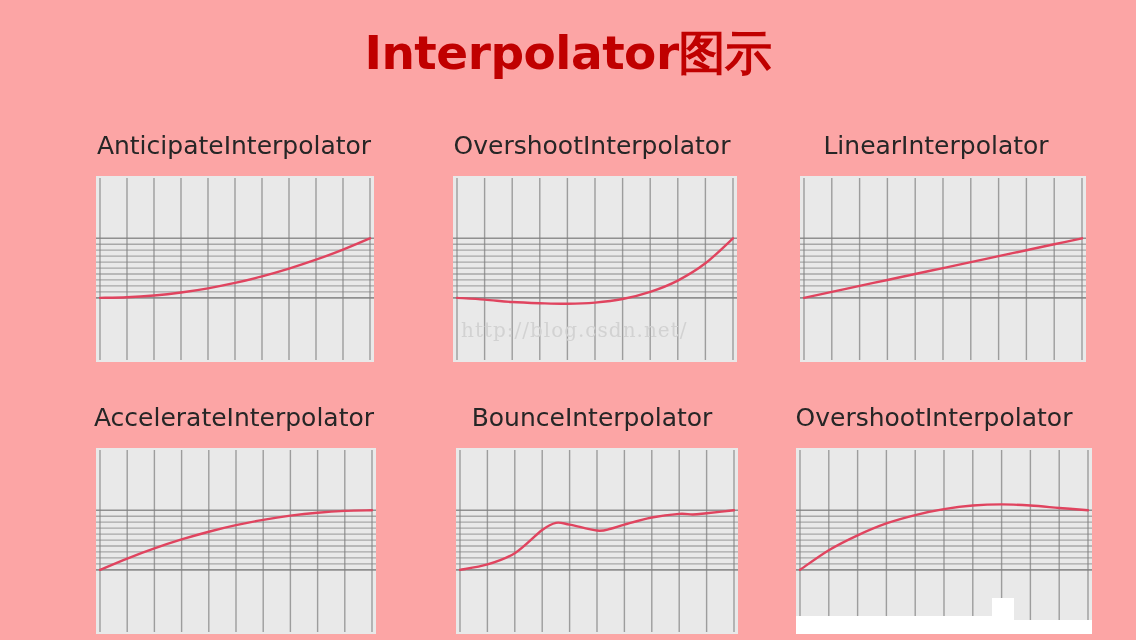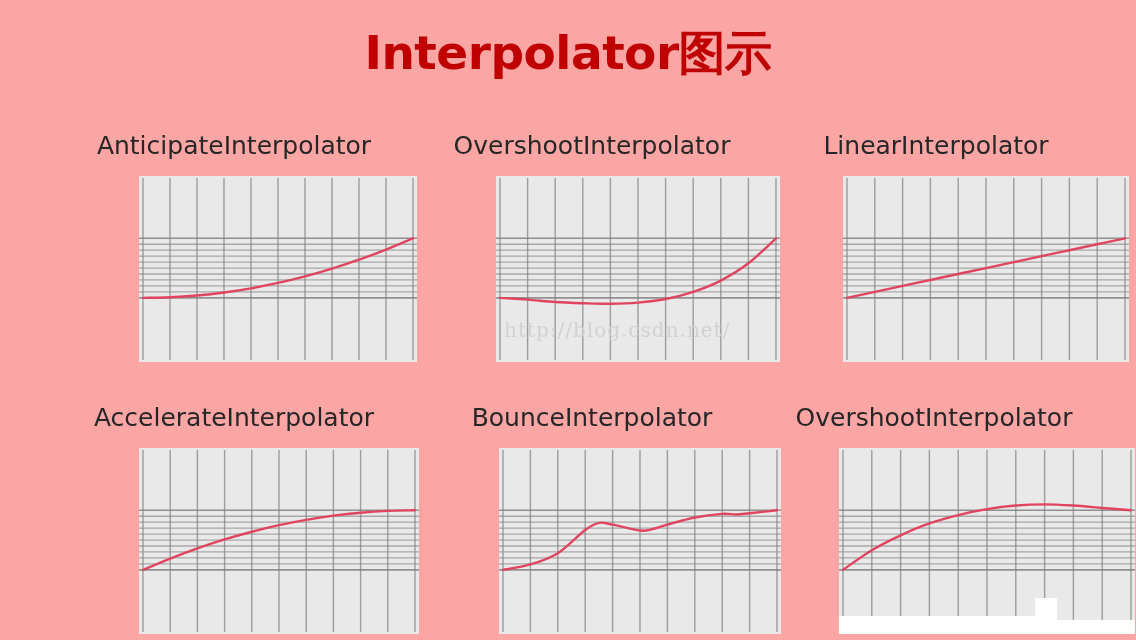--- a/index.html
+++ b/index.html
@@ -60,21 +60,20 @@
     font-weight: 400;
     color: #262626;
     white-space: nowrap;
     line-height: 1.1;
   }
   .plot {
     position: absolute;
     top: 44px;
     background: #e9e9e9;
     overflow: hidden;
-    margin-left: 43px;
   }
   .plot svg {
     display: block;
   }
 
   
   .c0 { left: 30px;  top: 14px;  width: 408px; }
   .c1 { left: 398px; top: 14px;  width: 388px; }
   .c2 { left: 756px; top: 14px;  width: 360px; }
   .c3 { left: 30px;  top: 286px; width: 408px; }

